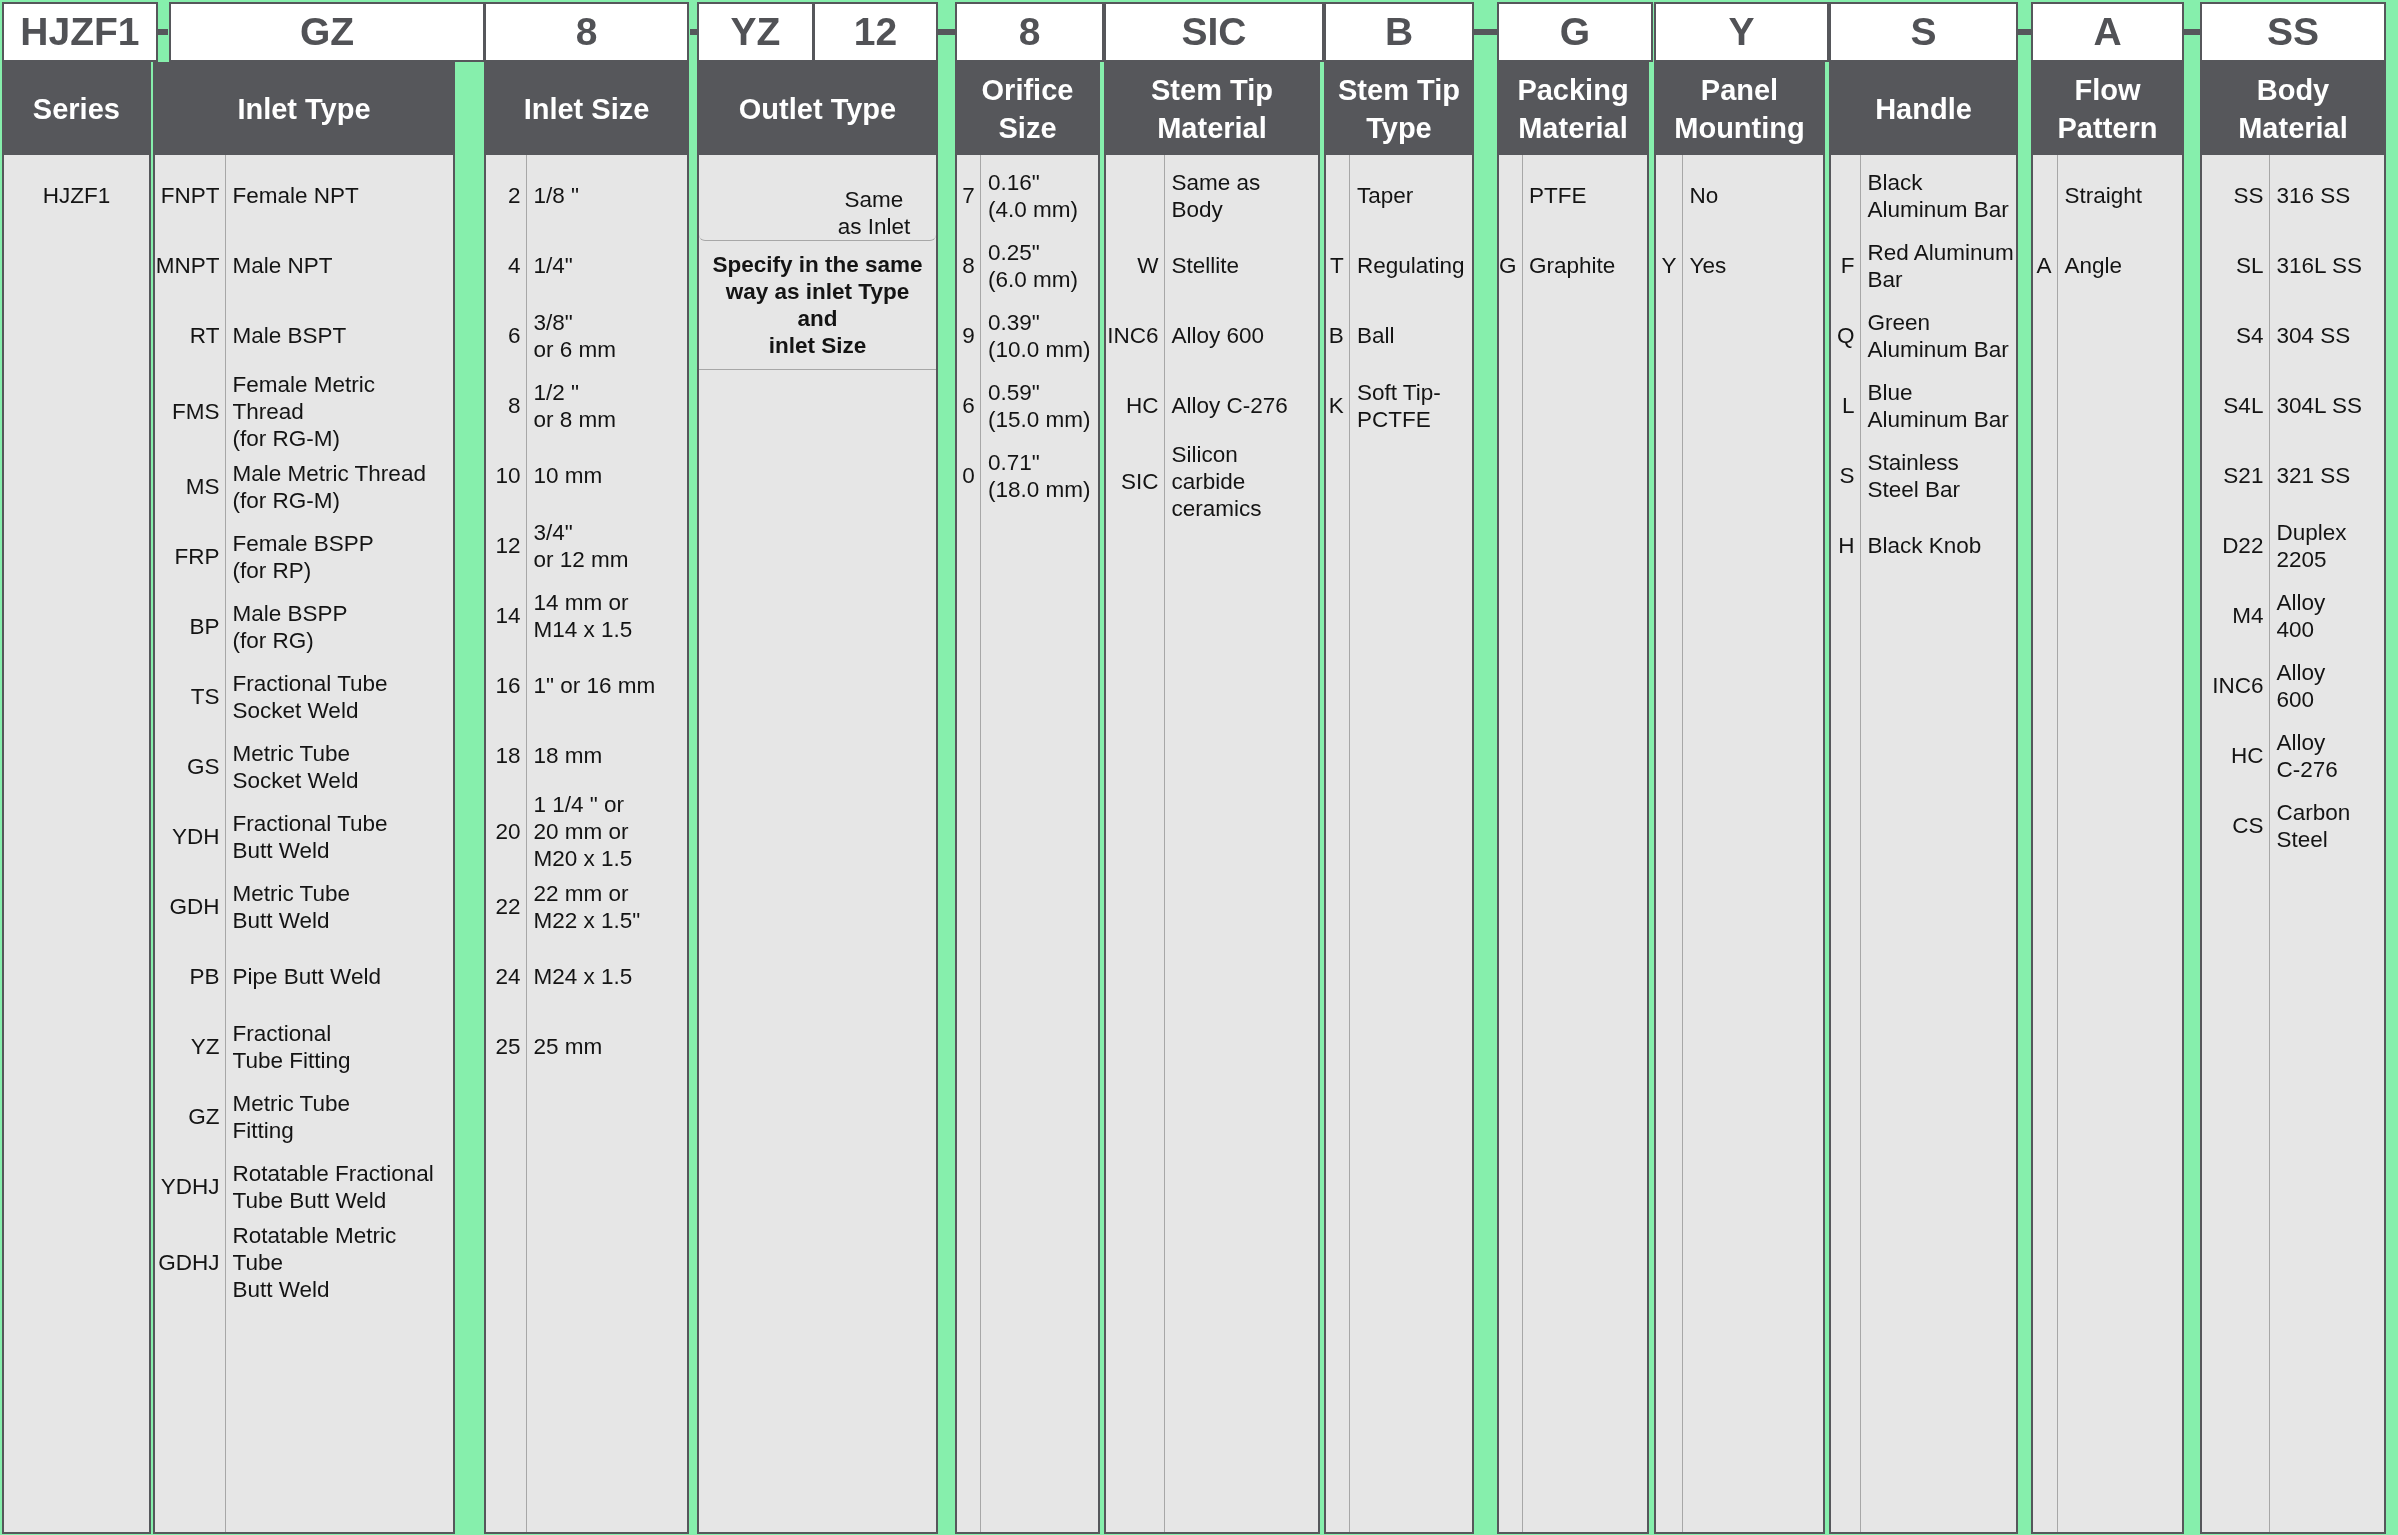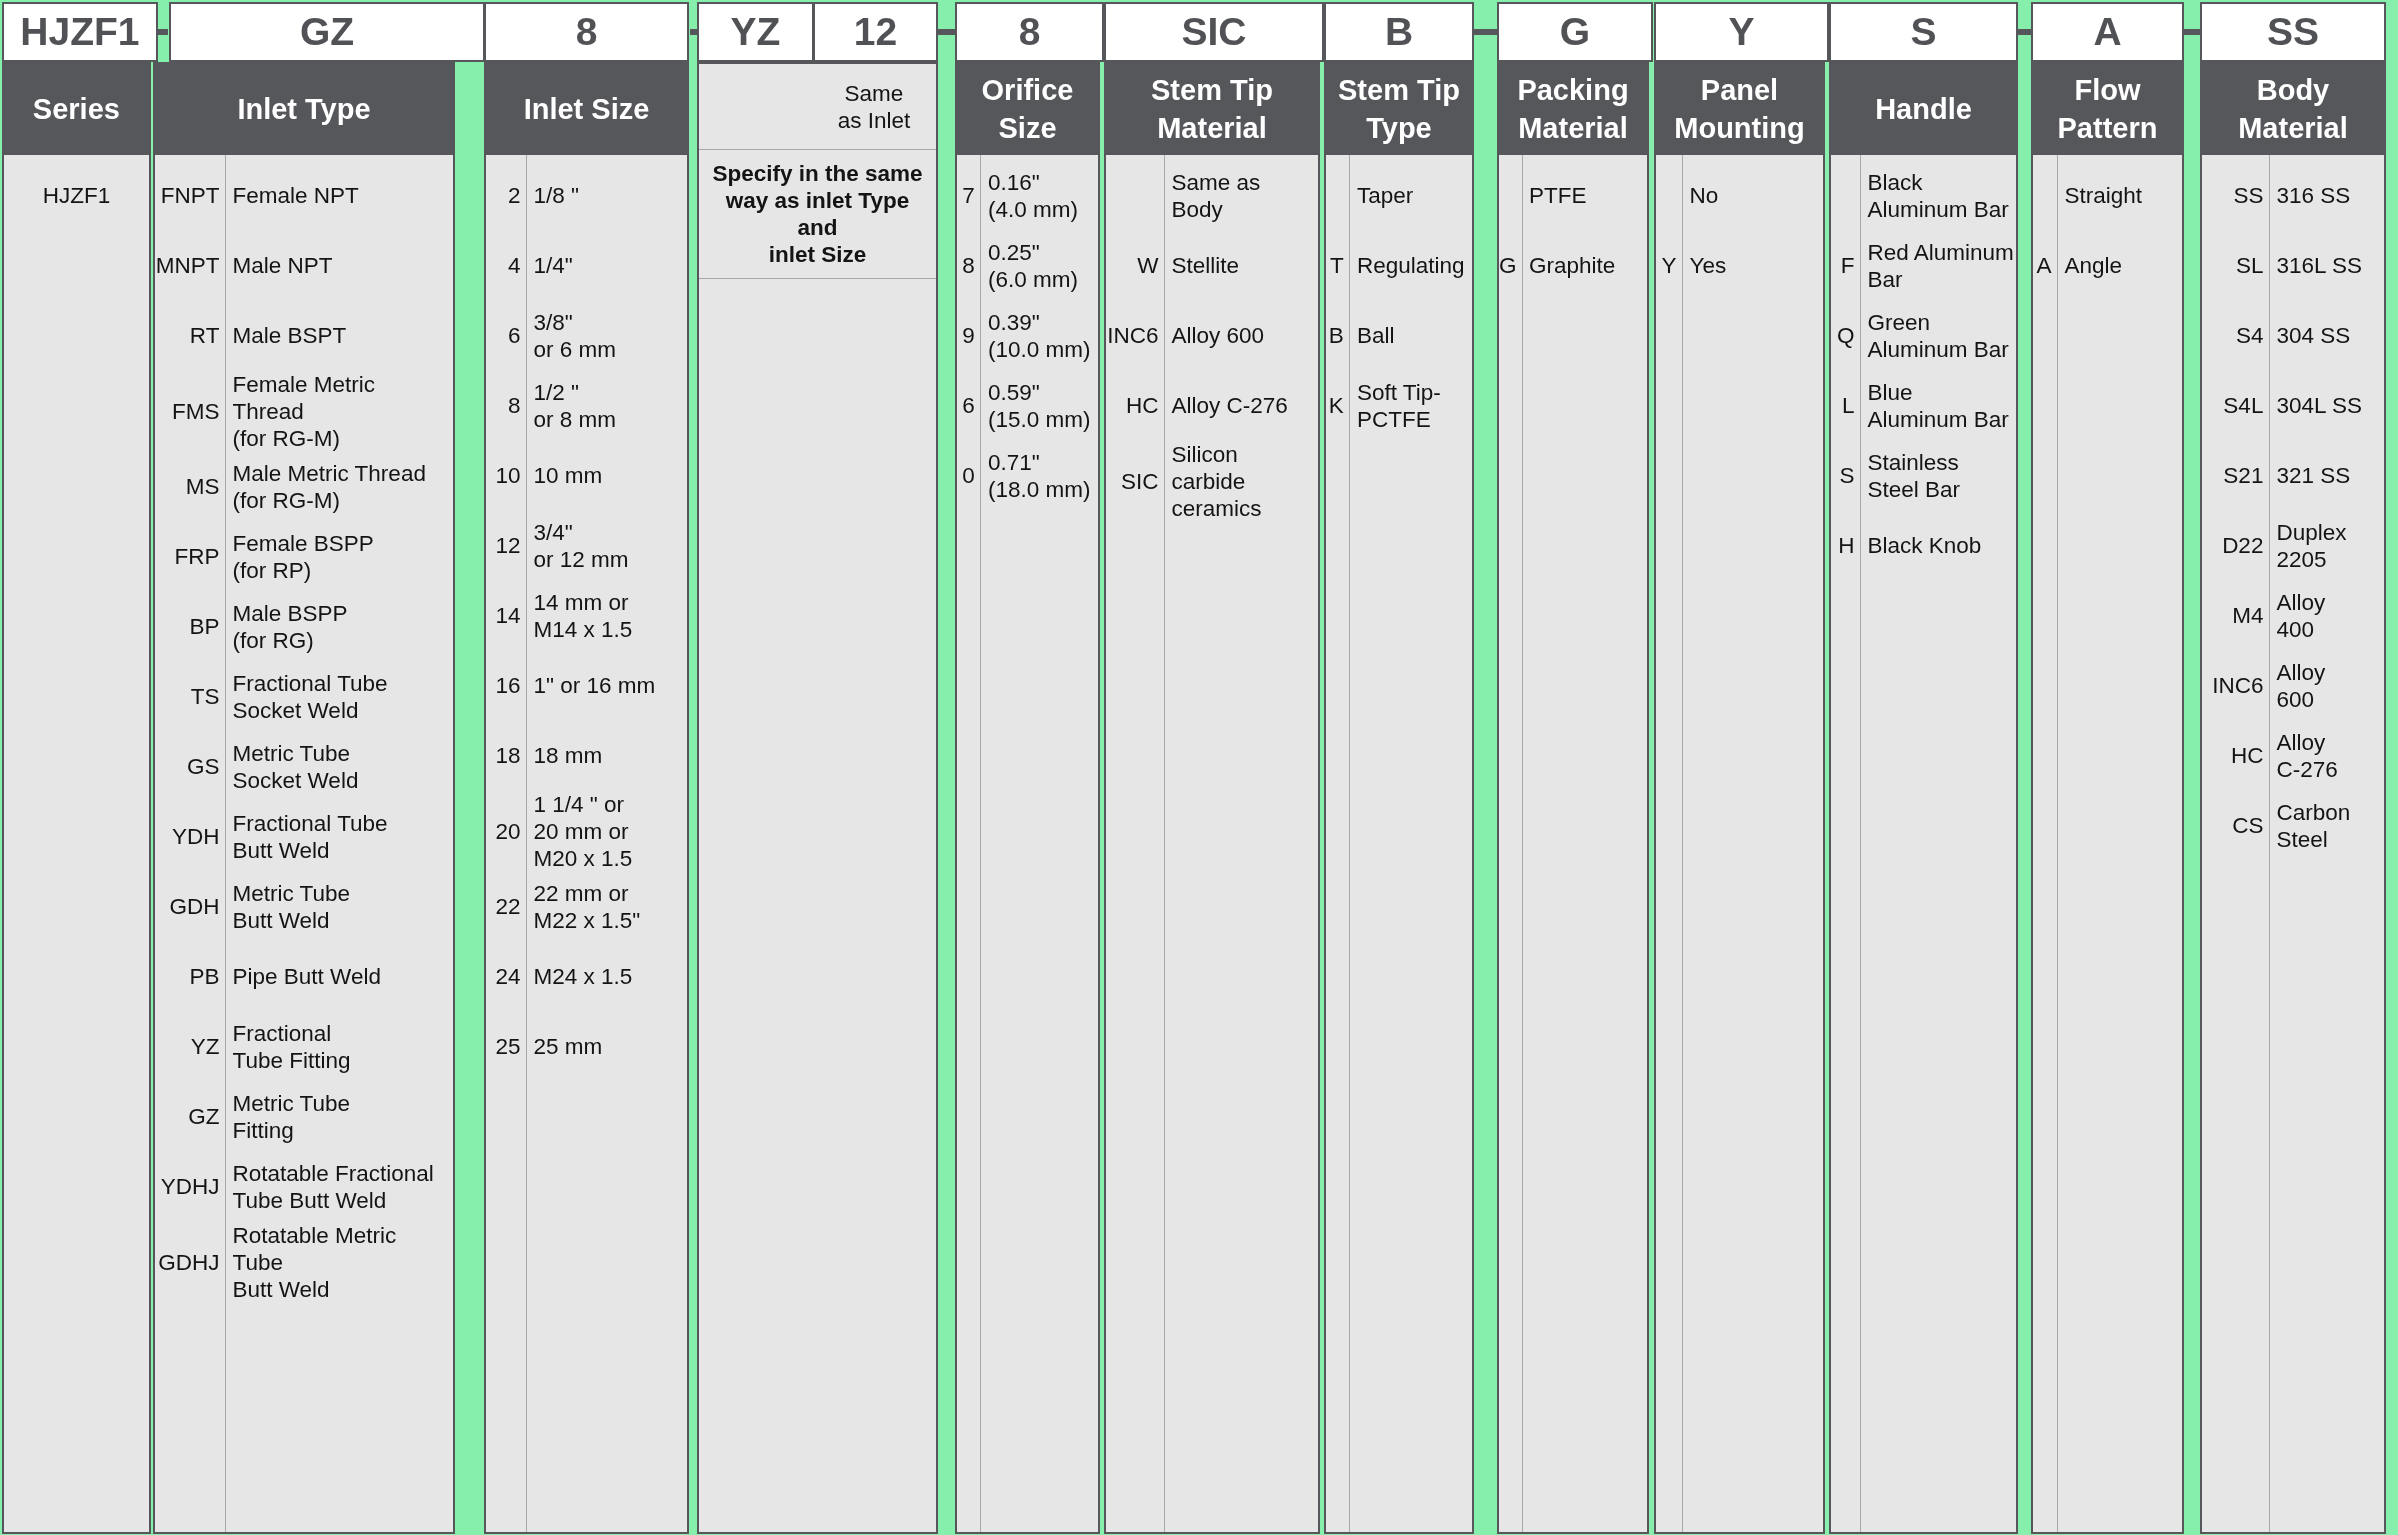--- a/index.html
+++ b/index.html
@@ -32,21 +32,21 @@
   .colbody.nopad{padding-top:0;}
   .vline{position:absolute;top:0;bottom:0;left:var(--cw);width:0.9px;background:#a7a7a7;}
 
   .row{display:flex;align-items:center;min-height:70px;position:relative;}
   .row .code{flex:none;width:var(--cw);text-align:right;padding-right:5.6px;
              box-sizing:border-box;white-space:pre-line;}
   .row .desc{flex:1;padding-left:7.5px;padding-right:1.9px;white-space:pre-line;}
   .row.center{justify-content:center;text-align:center;}
 
   
-  .o-row1{display:flex;align-items:center;height:85px;border-bottom:0.9px solid #a7a7a7;}
+  .o-row1{display:flex;align-items:flex-end;height:85px;border-bottom:0.9px solid #a7a7a7;border-radius:6px;}
   .o-row1 .left{flex:none;width:112px;border-right:0.9px solid #a7a7a7;}
   .o-row1 .right{flex:1;display:flex;align-items:center;justify-content:center;
                  text-align:center;white-space:pre-line;}
   .o-row2{height:129px;box-sizing:border-box;border-bottom:0.9px solid #a7a7a7;
           display:flex;align-items:center;justify-content:center;
           text-align:center;white-space:pre-line;padding:0 7.5px;font-weight:bold;}
 </style>
 </head>
 <body>
 
@@ -254,20 +254,21 @@
         <span class="desc">M24 x 1.5</span>
       </div>
         <div class="row">
         <span class="code">25</span>
         <span class="desc">25 mm</span>
       </div>
       </div>
   </div>
 
   <div class="colbox" style="left:697px;width:241px">
+    <div class="colhead">Outlet Type</div>
     <div class="colbody nopad">
       <div class="o-row1">
         <div class="left"></div>
         <div class="right">Same
 as Inlet</div>
       </div>
       <div class="o-row2">Specify in the same
 way as inlet Type and
 inlet Size</div>
     </div>

